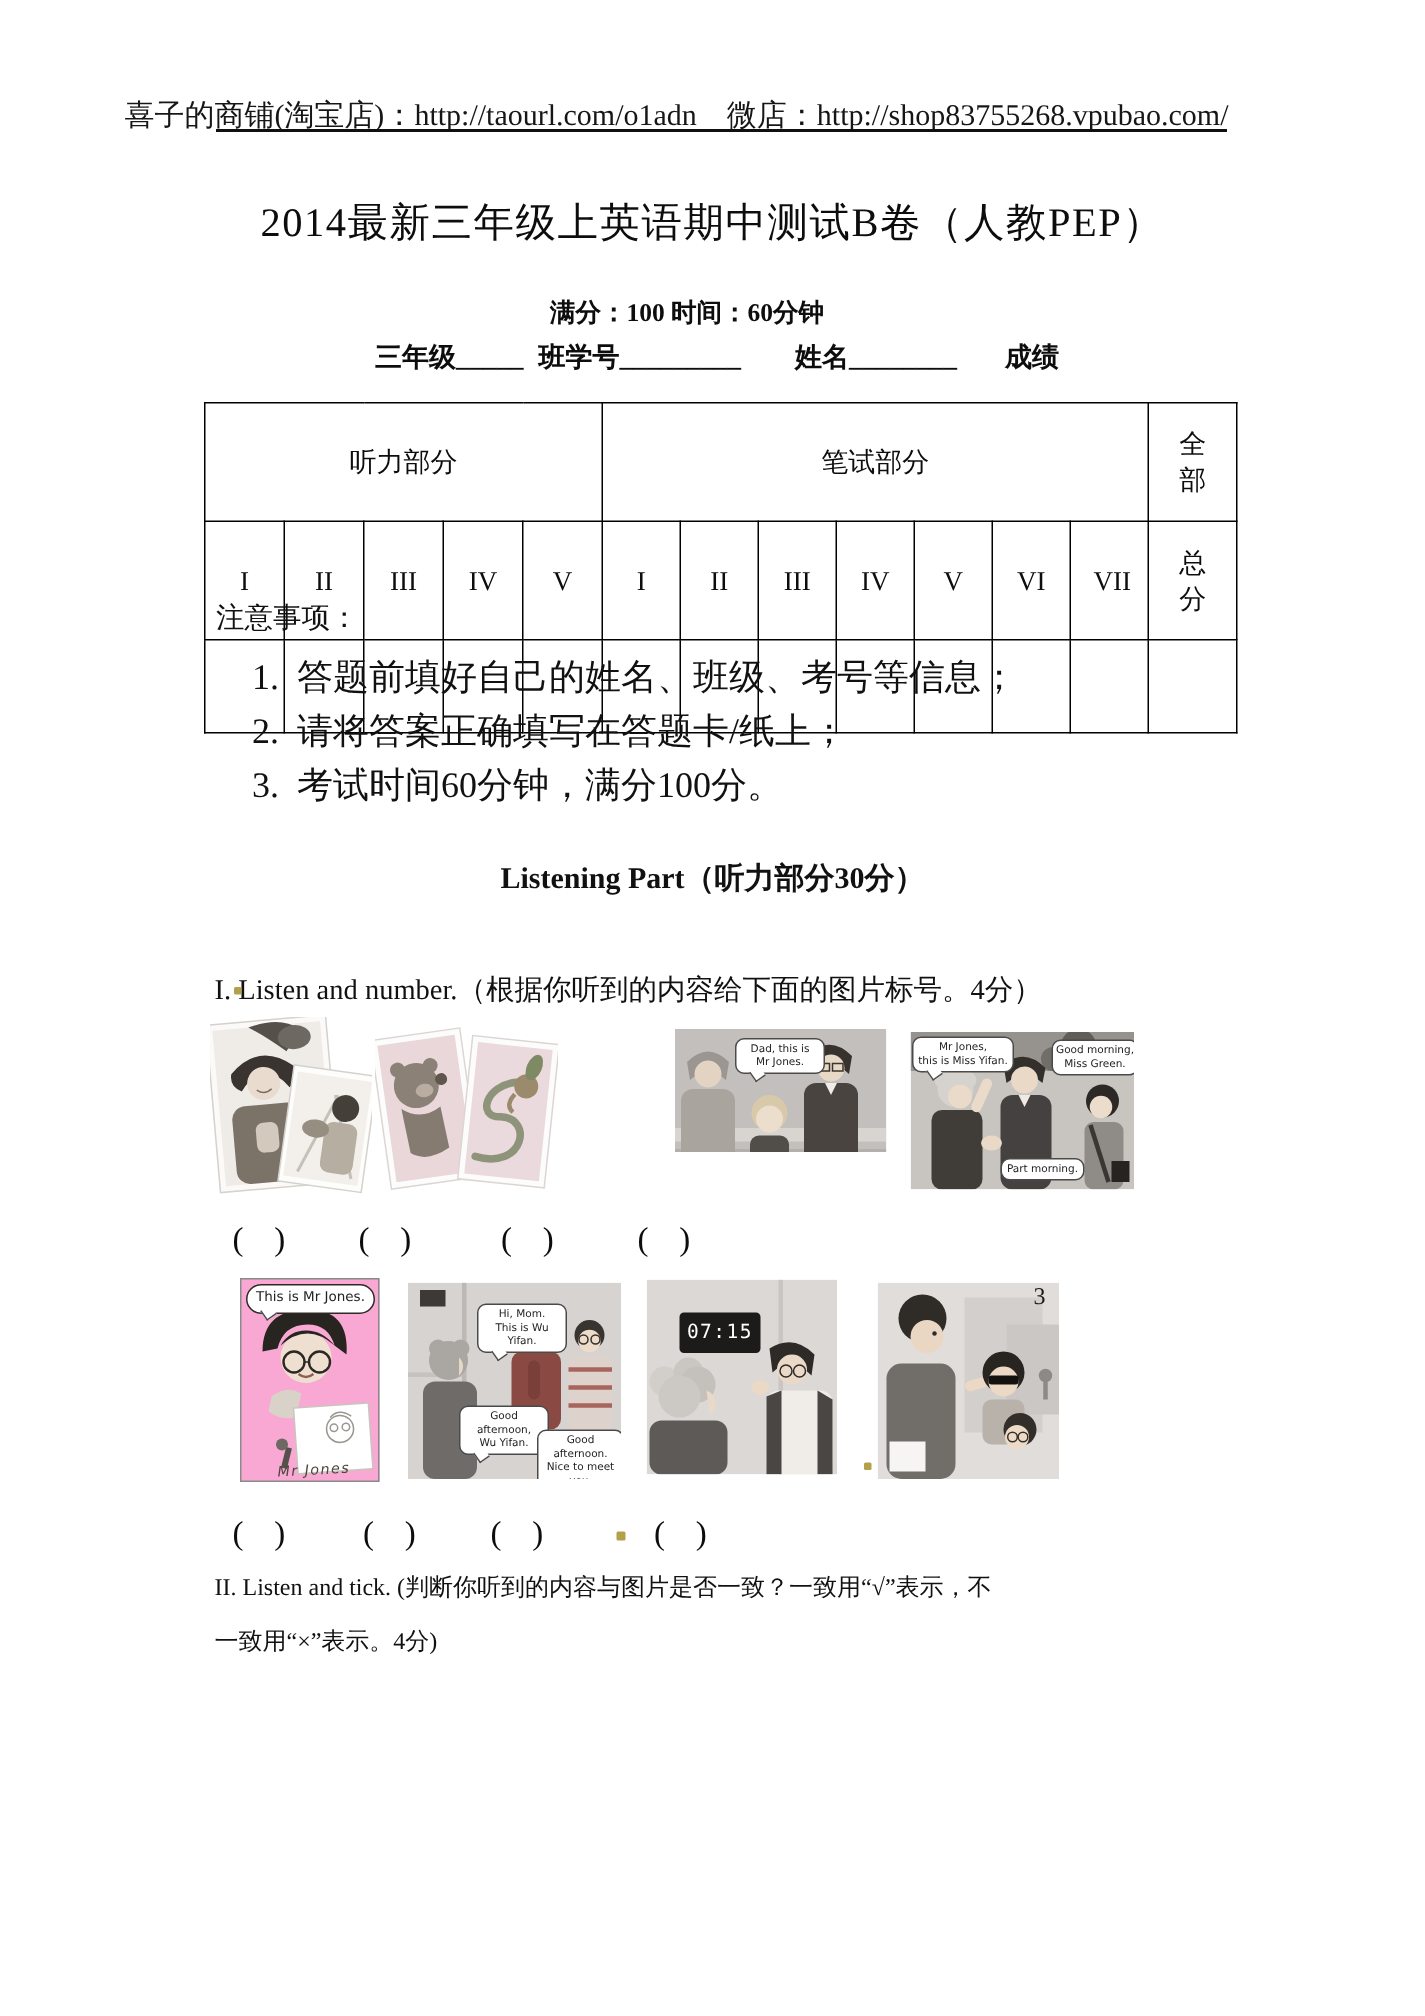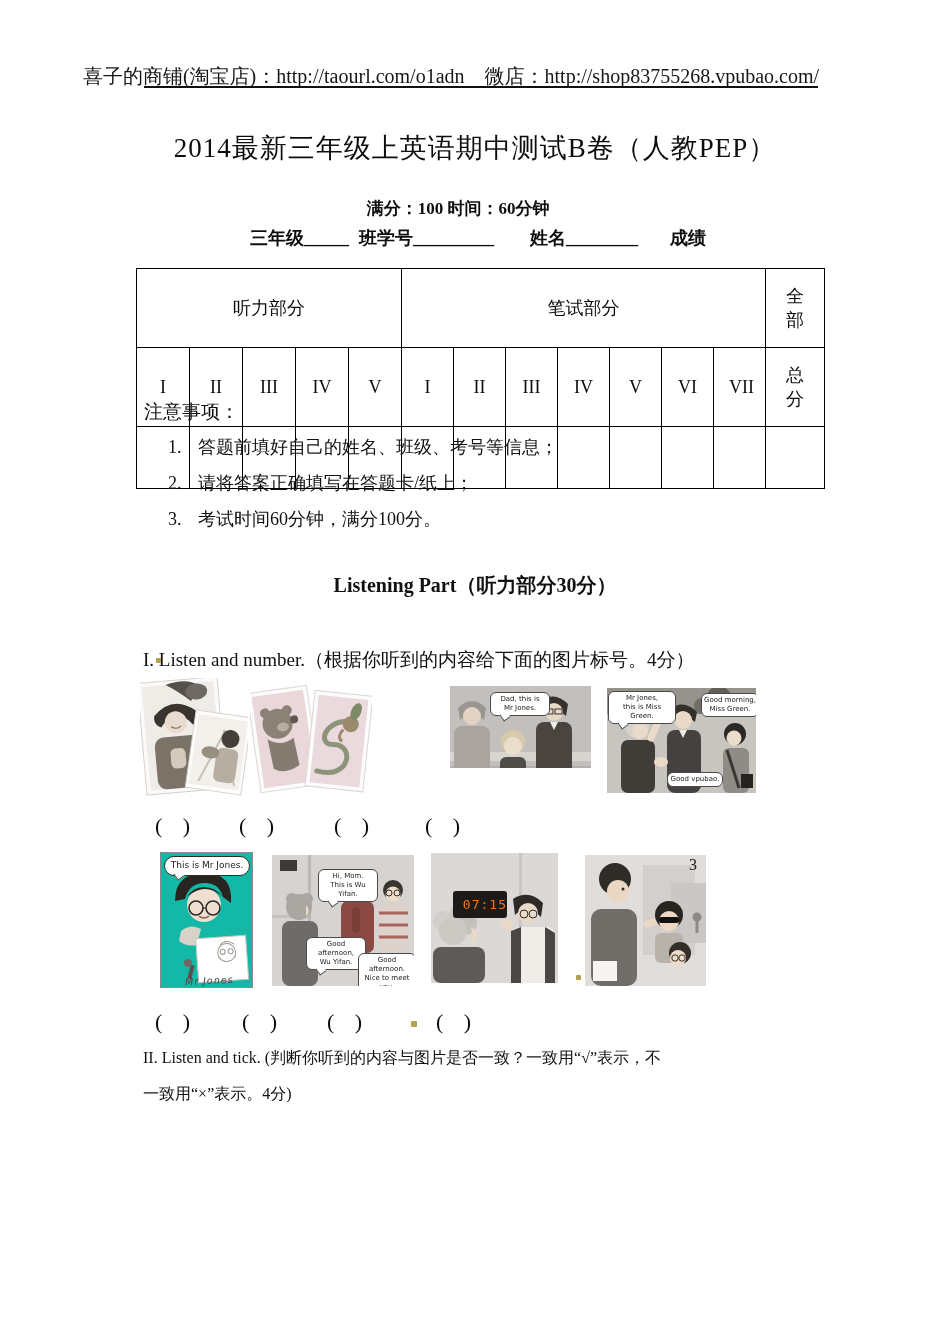--- a/index.html
+++ b/index.html
@@ -20,43 +20,43 @@
   .form-line .g3{margin-left:36px;}
   .form-line .g4{margin-left:32px;}
 
   
   table.score{position:absolute;left:136px;top:268px;border-collapse:collapse;table-layout:fixed;width:688px;
               font-size:18px;text-align:center;color:#0d0d0d;}
   table.score td{border:1.5px solid #000;height:31px;padding:15px;overflow:hidden;}
 
   
   .notes-title{position:absolute;left:144px;top:399px;font-size:19px;}
-  .note-item{position:absolute;left:168px;font-size:18px;white-space:nowrap;}
+  .note-item{position:absolute;left:168px;font-size:24px;white-space:nowrap;}
   .note-item .num{display:inline-block;width:30px;}
 
   
   .listening-heading{position:absolute;left:0;top:572px;width:950px;text-align:center;font-size:20px;font-weight:bold;}
   .sec-label{position:absolute;left:143px;font-size:19px;white-space:nowrap;}
   .sec2-line{position:absolute;left:143px;font-size:16px;white-space:nowrap;}
 
   .paren{position:absolute;font-size:22px;word-spacing:15px;color:#0d0d0d;}
   .dot{position:absolute;background:#b2a04a;border-radius:1px;}
 
   
   .pic{position:absolute;overflow:hidden;}
   .pic svg{position:absolute;left:0;top:0;}
-  .pic.bordered{border:1.5px solid #8a8a8a;background:#14b8a6;}
+  .pic.bordered{border:1.5px solid #8a8a8a;background:#f9a8d4;}
   .bubble{position:absolute;background:#fff;border:1px solid #4a4a4a;border-radius:6px;
           font-family:"DejaVu Sans",sans-serif;font-size:7px;line-height:1.3;padding:2px 2px;
           text-align:center;color:#222;white-space:pre-line;z-index:3;}
   .bubble.tl::after{content:"";position:absolute;left:10px;bottom:-4.5px;width:7px;height:7px;background:#fff;
           border-right:1px solid #4a4a4a;border-bottom:1px solid #4a4a4a;transform:rotate(55deg);}
   .bubble.big{font-size:9px;border-width:1.5px;border-color:#2e2a26;border-radius:10px;padding:3px 2px;}
-  .clockface{position:absolute;background:#1d1b19;border-radius:3px;color:#f97316;
-          font-family:"DejaVu Sans Mono",monospace;text-align:right;z-index:3;margin-top:16px;}
+  .clockface{position:absolute;background:#1d1b19;border-radius:3px;color:#ffffff;
+          font-family:"DejaVu Sans Mono",monospace;text-align:center;z-index:3;}
   .corner-num{position:absolute;right:9px;top:1px;font-size:16px;color:#1a1a1a;z-index:3;}
   .sketch-caption{position:absolute;left:24px;bottom:1px;font-size:9.5px;font-style:italic;color:#4c463e;
           font-family:"DejaVu Sans",sans-serif;transform:rotate(-3deg);z-index:3;letter-spacing:1px;}
 </style>
 </head>
 <body>
 
 <div class="page">
 
   <div class="shop-line">
@@ -229,24 +229,24 @@
       <rect x="60" y="42" width="34" height="63" rx="8" fill="#454140"></rect>
       <path d="M72 42 L76 50 L80 42Z" fill="#efeae4"></path>
       <ellipse cx="54" cy="74" rx="7" ry="5" fill="#ead9c7"></ellipse>
       <circle cx="128" cy="46" r="11" fill="#2c2825"></circle>
       <circle cx="127" cy="50" r="7.5" fill="#ecdccb"></circle>
       <rect x="116" y="60" width="26" height="45" rx="6" fill="#8f8b86"></rect>
       <line x1="120" y1="62" x2="132" y2="100" stroke="#3a3632" stroke-width="3"></line>
       <rect x="134" y="86" width="12" height="14" fill="#262320"></rect>
     </svg>
     <div class="bubble tl" style="left:1px;top:3px;width:62px;">Mr Jones,
-this is Miss Green.</div>
+this is Miss Yifan.</div>
     <div class="bubble" style="left:94px;top:5px;width:52px;">Good morning,
 Miss Green.</div>
-    <div class="bubble" style="left:60px;top:84px;width:50px;">Good vpubao.</div>
+    <div class="bubble" style="left:60px;top:84px;width:50px;">Part morning.</div>
   </div>
 
   <span class="paren" style="left:155px;top:813px;">( )</span>
   <span class="paren" style="left:239px;top:813px;">( )</span>
   <span class="paren" style="left:334px;top:813px;">( )</span>
   <span class="paren" style="left:425px;top:813px;">( )</span>
 
   <div class="pic bordered" style="left:160px;top:852px;width:91px;height:134px;">
     <svg width="91" height="134" viewBox="0 0 91 134">
       <path d="M14 48 Q14 20 44 20 Q72 20 70 50 L62 44 Q58 30 44 30 Q28 30 24 46Z" fill="#28241f"></path>

